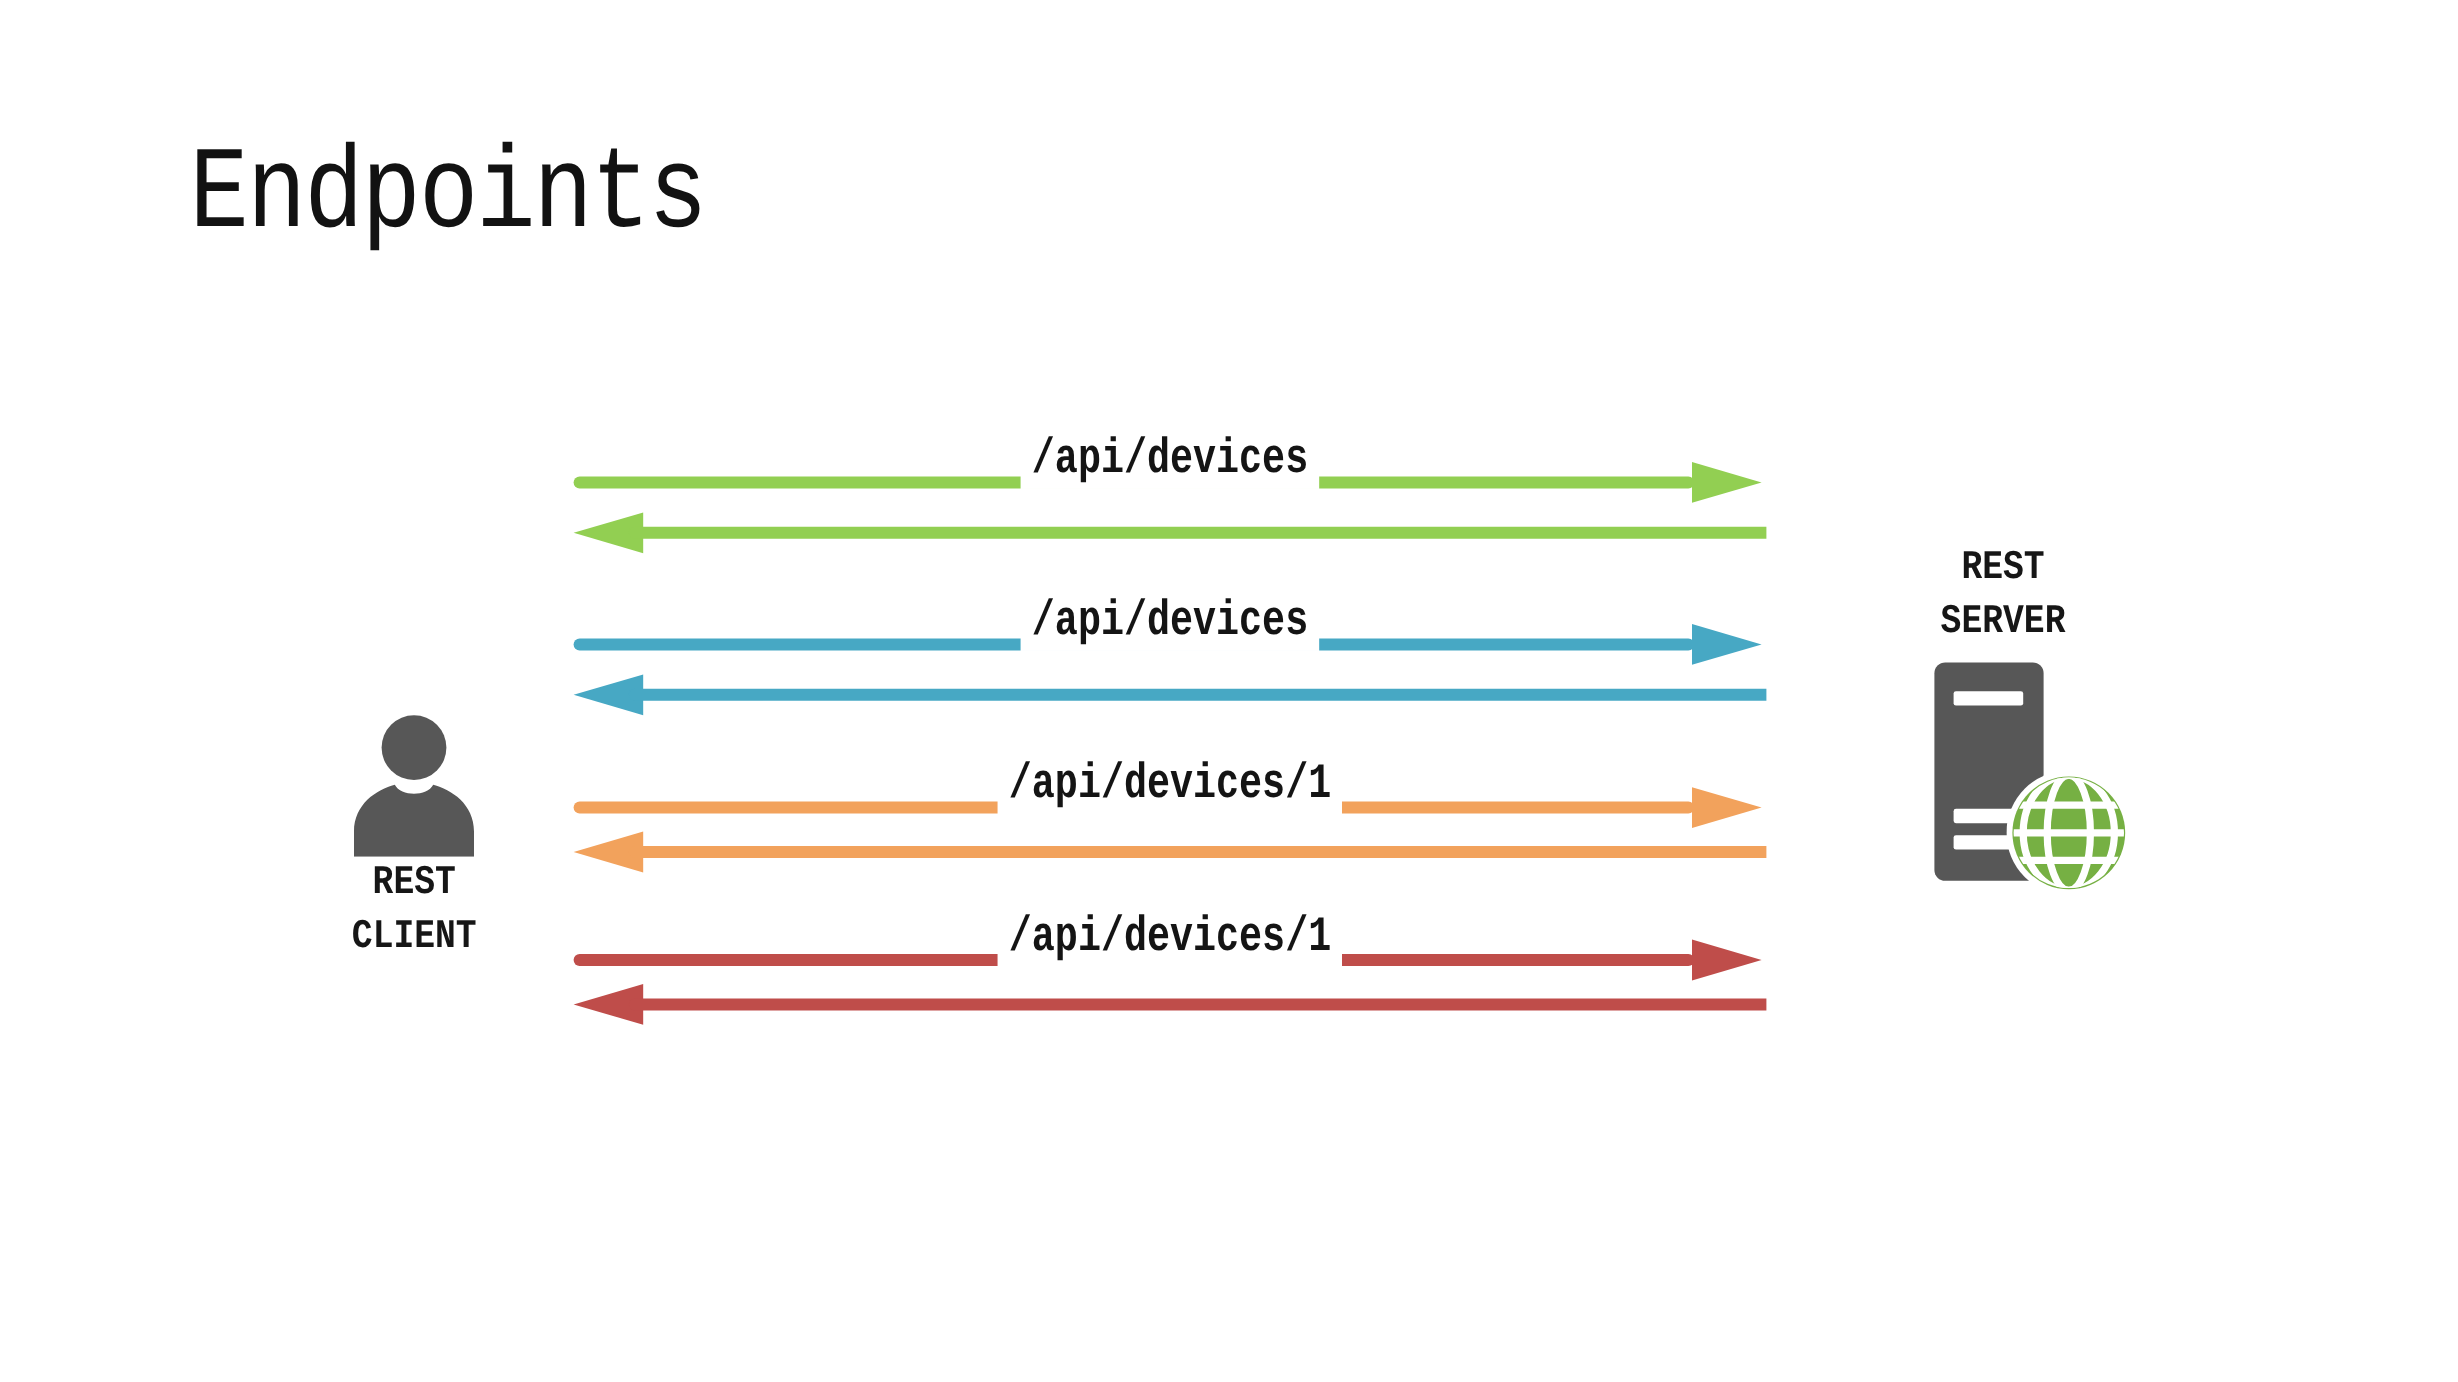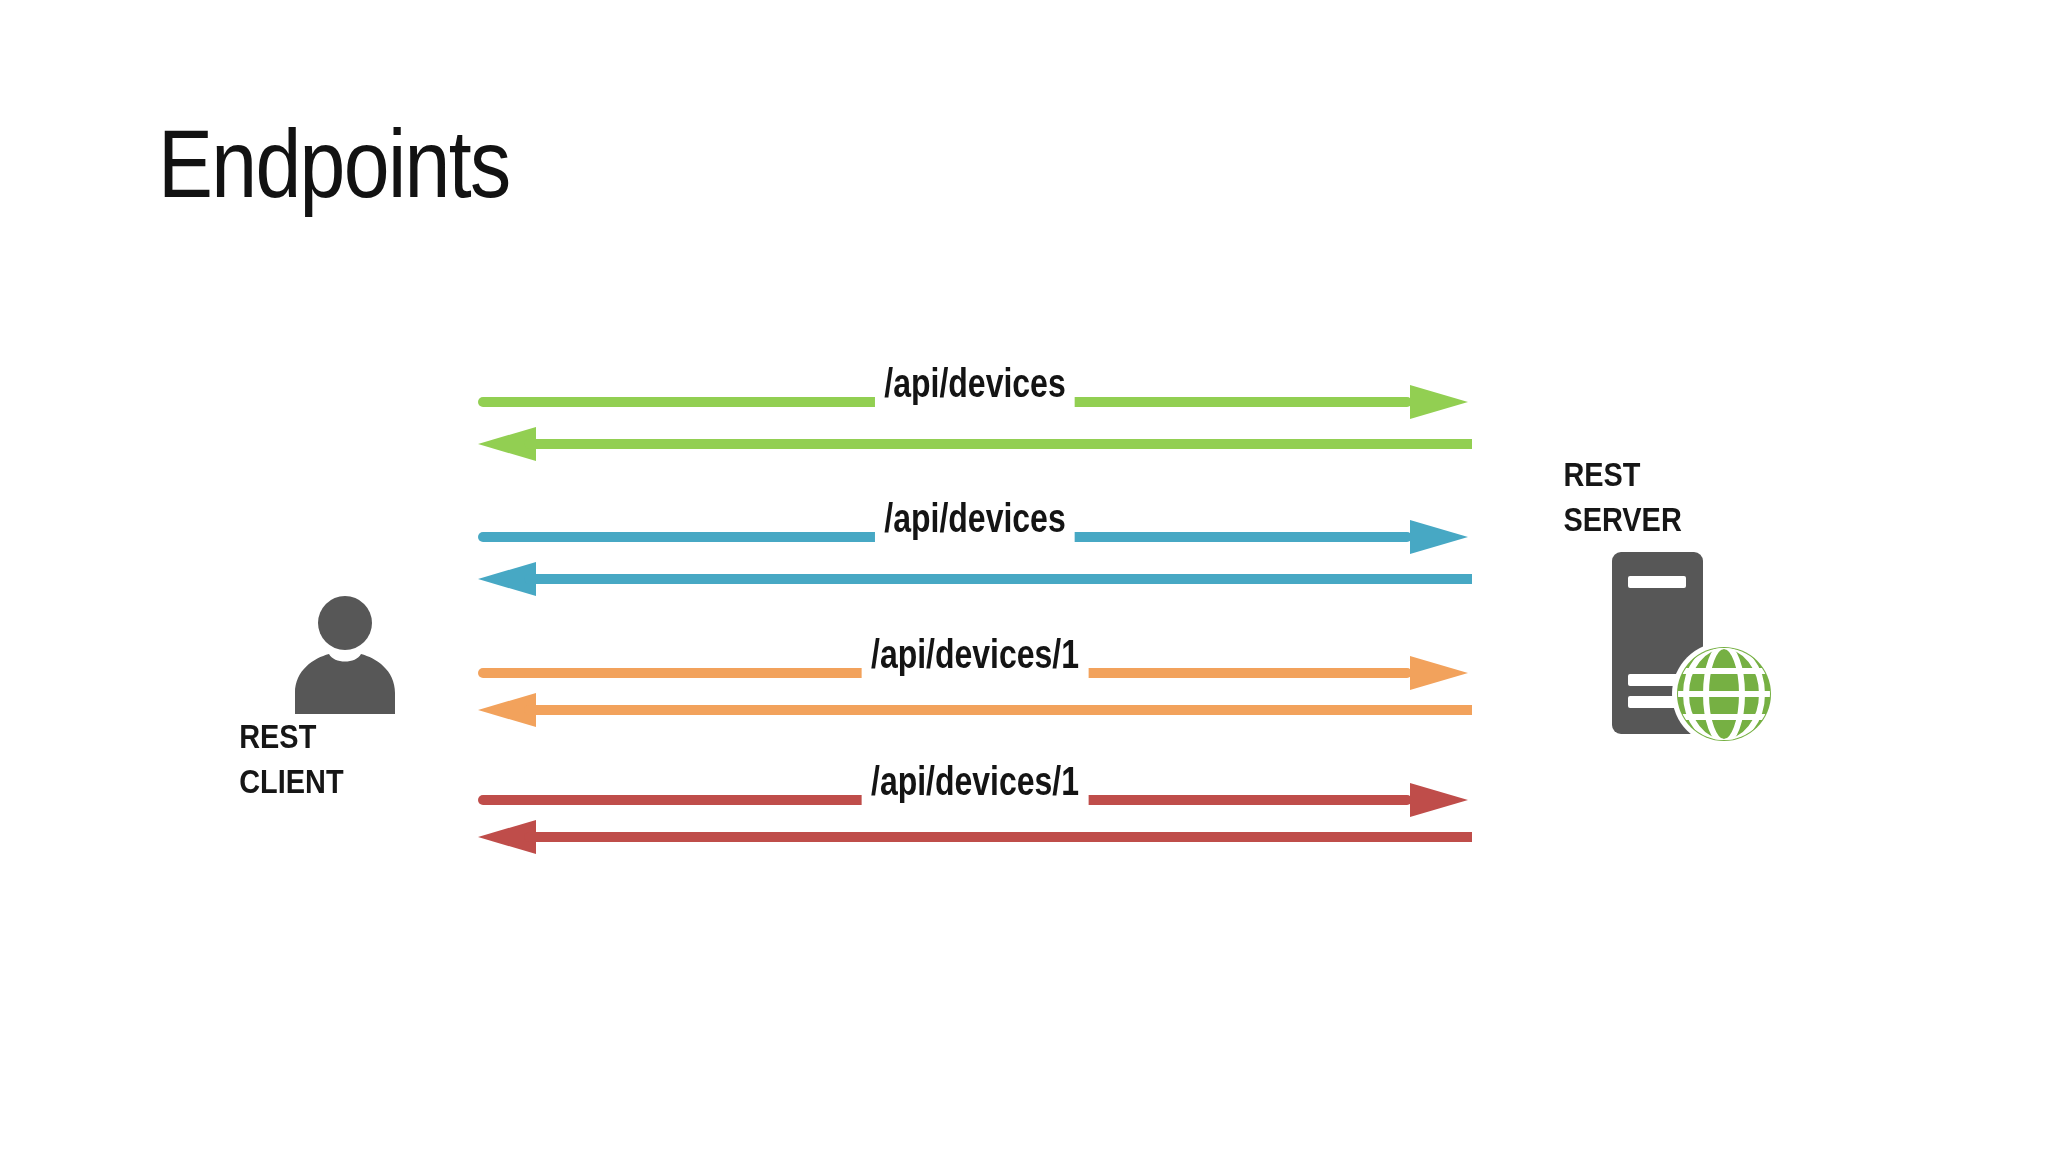--- a/index.html
+++ b/index.html
@@ -1,18 +1,18 @@
 <!DOCTYPE html>
 <html><head>
 <meta charset="utf-8">
 <style>
   html,body{margin:0;padding:0;background:#fff;}
   .slide{
     position:relative;width:2048px;height:1152px;background:#ffffff;
-    overflow:hidden;font-family:Liberation Sans, sans-serif;color:#141414;
+    overflow:hidden;font-family:Liberation Mono, monospace;color:#141414;
   }
   .title{
     position:absolute;left:158px;top:108px;font-size:97px;font-weight:400;
     letter-spacing:-2px;color:#121212;transform:scaleX(.85);transform-origin:left top;
     white-space:nowrap;
   }
   
   .flow{position:absolute;left:478px;width:994px;}
   .flow-gb{height:92px;--ret:63px;}
   .flow-or{height:86px;--ret:58px;}
@@ -21,21 +21,21 @@
     border-top:17px solid transparent;border-bottom:17px solid transparent;border-left:58px solid var(--c);}
   .ret-head{position:absolute;left:0;top:calc(var(--ret) - 17px);width:0;height:0;
     border-top:17px solid transparent;border-bottom:17px solid transparent;border-right:58px solid var(--c);}
   .ret-line{position:absolute;left:46px;right:0;top:calc(var(--ret) - 5px);height:10px;background:var(--c);border-radius:5px 0 0 5px;}
   .flow-label{position:absolute;left:50%;top:3px;transform:translate(-50%,-50%);white-space:nowrap;z-index:2;}
   .flow-label .inner{
     display:inline-block;transform:scaleX(.78);background:#ffffff;padding:2px 12px;
     font-size:41px;font-weight:700;color:#141414;line-height:1.05;
   }
   
-  .node-label{position:absolute;text-align:left;font-weight:700;font-size:34px;line-height:1.32;color:#161616;}
+  .node-label{position:absolute;text-align:center;font-weight:700;font-size:34px;line-height:1.32;color:#161616;}
   .node-label .inner{display:inline-block;transform:scaleX(.85);}
   .client-label{left:230px;top:714px;width:230px;}
   .server-label{left:1553px;top:452px;width:232px;}
   .person{position:absolute;left:288px;top:590px;}
   .server-icon{position:absolute;left:1612px;top:552px;width:176px;height:204px;}
   .tower{position:absolute;left:0;top:0;width:91px;height:182px;background:var(--gray);border-radius:9px;}
   .slot{position:absolute;background:#ffffff;height:12px;border-radius:2px;}
   .slot-top{left:16px;top:24px;width:58px;}
   .slot-b1{left:16px;top:122px;width:66px;}
   .slot-b2{left:16px;top:144px;width:66px;}

